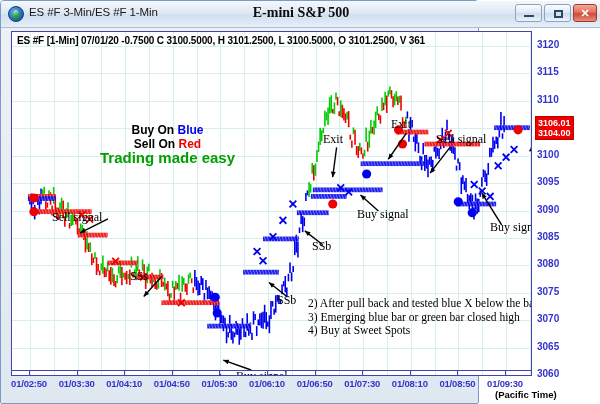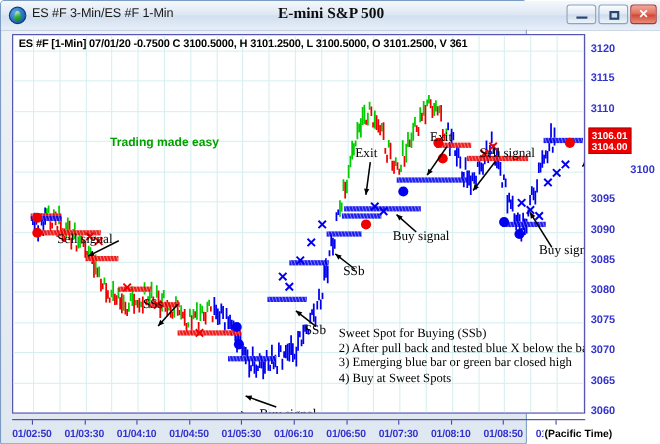--- a/index.html
+++ b/index.html
@@ -125,21 +125,21 @@
     background: #ee0000; color: #ffffff;
     font-size: 9px; font-weight: bold;
     padding: 1px 2px; line-height: 10px;
     border: 1px solid #bb0000;
     white-space: nowrap;
     z-index: 30;
   }
 
   
   #time-axis {
-    position: absolute; left: 4px; top: 350px;
+    position: absolute; left: 4px; top: 339px;
     width: 521px; height: 23px;
     border-top: 1px solid #4444aa;
   }
   .ttick {
     position: absolute; top: 7px;
     font-size: 9.5px; font-weight: bold; color: #3333cc;
     white-space: nowrap; transform: translateX(-50%);
     letter-spacing: -0.2px;
   }
   .tmark {
@@ -155,21 +155,21 @@
   }
   #promo .l1, #promo .l2 {
     font-family: "Liberation Sans", sans-serif;
     font-size: 12px; font-weight: bold; color: #000000;
     white-space: nowrap;
   }
   #promo .blue { color: #0000ee; }
   #promo .red { color: #ee0000; }
   #promo .l3, #promo .l4 {
     font-family: "Liberation Sans", sans-serif;
-    font-size: 11px; font-weight: bold; color: #00a000;
+    font-size: 15px; font-weight: bold; color: #00a000;
     white-space: nowrap;
   }
 
   #ssbox {
     position: absolute; left: 296px; top: 265px;
     z-index: 25;
     font-family: "Liberation Serif", serif;
     font-size: 11.5px; color: #000000;
     line-height: 13.5px; white-space: nowrap;
   }
@@ -899,25 +899,26 @@
           <polygon points="378,128 379.1068912549119,122.10298450487032 383.1299807817124,124.88820033111682" fill="#000"></polygon>
           <line x1="440" y1="116" x2="420" y2="142" stroke="#000" stroke-width="1.4"></line>
           <polygon points="420,142 421.4011166137085,136.165887193858 425.2795252165466,139.14927842681038" fill="#000"></polygon>
           <line x1="492" y1="194" x2="472" y2="162" stroke="#000" stroke-width="1.4"></line>
           <polygon points="472,162 476.9782980587741,165.3491115893631 472.8289359871557,167.94246288412458" fill="#000"></polygon>
           <line x1="546" y1="92" x2="520" y2="120" stroke="#000" stroke-width="1.4"></line>
           <polygon points="520,120 521.9350490026658,114.32059991220181 525.5206994764015,117.65013249495642" fill="#000"></polygon>
         </svg>
 
       <div id="promo">
+        <div class="l1"><span>Buy On </span><span class="blue">Blue</span></div>
+        <div class="l2"><span>Sell On </span><span class="red">Red</span></div>
         <div class="l3">Trading made easy</div>
       </div>
 
       <div id="ssbox">
-        <div>Sweet Spot for Buying (SSb)</div>
         <div>2) After pull back and tested blue X below the bars</div>
         <div>3) Emerging blue bar or green bar closed high</div>
         <div>4) Buy at Sweet Spots</div>
       </div>
 
       <div id="anno-layer">
           <div class="anno" style="left: 40px; top: 178px;">Sell signal</div>
           <div class="anno" style="left: 118px; top: 237px;">SSs</div>
           <div class="anno" style="left: 224px; top: 337px;">Buy signal</div>
           <div class="anno" style="left: 265px; top: 261px;">SSb</div>
@@ -932,21 +933,21 @@
 
     <div id="price-axis">
       <div id="price-now" style="top: 85.25px;">
         <div>3106.01</div>
         <div>3104.00</div>
       </div>
     <div class="ptick" style="top: 8px;">3120</div>
         <div class="ptick" style="top: 35.4167px;">3115</div>
         <div class="ptick" style="top: 62.8333px;">3110</div>
         <div class="ptick" style="top: 90.25px;">3105</div>
-        <div class="ptick" style="top: 117.667px; margin-left: 36px;">3100</div>
+        <div class="ptick" style="top: 117.667px;">3100</div>
         <div class="ptick" style="top: 145.083px;">3095</div>
         <div class="ptick" style="top: 172.5px;">3090</div>
         <div class="ptick" style="top: 199.917px;">3085</div>
         <div class="ptick" style="top: 227.333px;">3080</div>
         <div class="ptick" style="top: 254.75px;">3075</div>
         <div class="ptick" style="top: 282.167px;">3070</div>
         <div class="ptick" style="top: 309.583px;">3065</div>
         <div class="ptick" style="top: 337px;">3060</div>
       </div>
 

